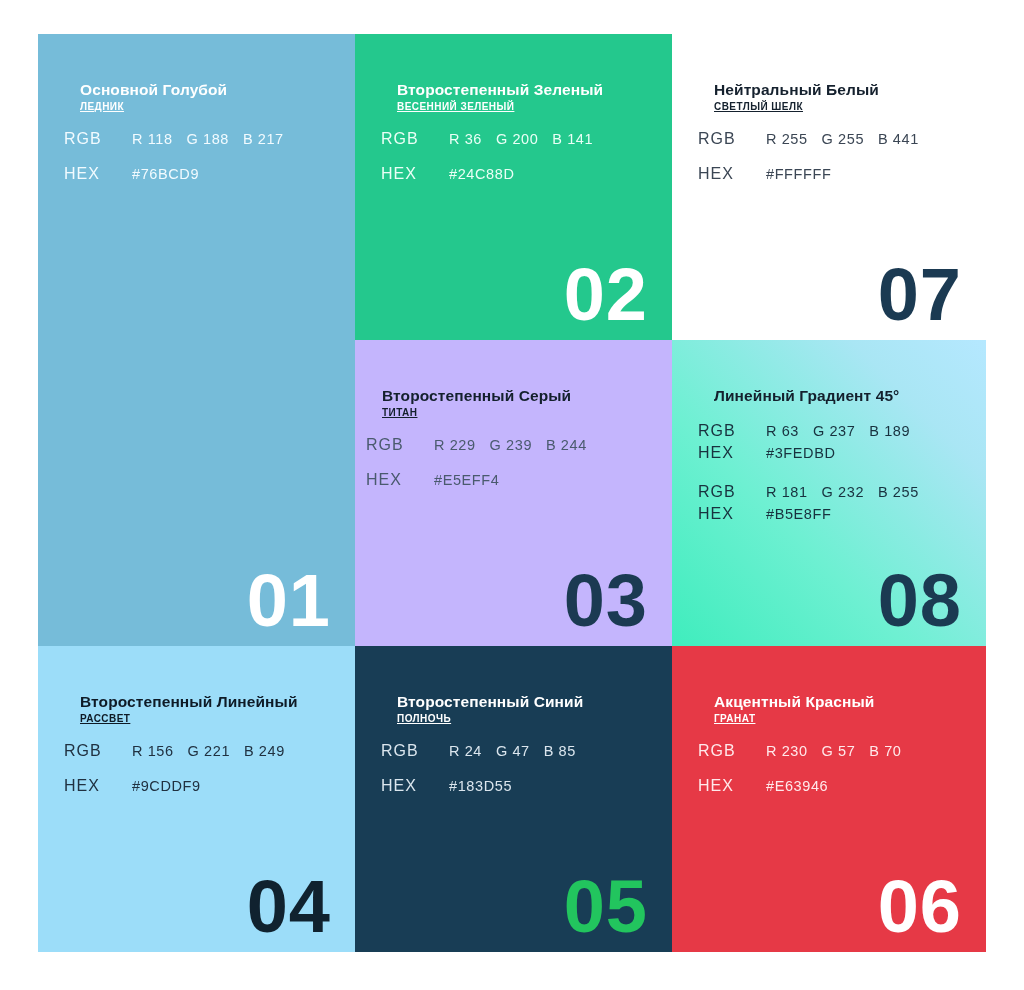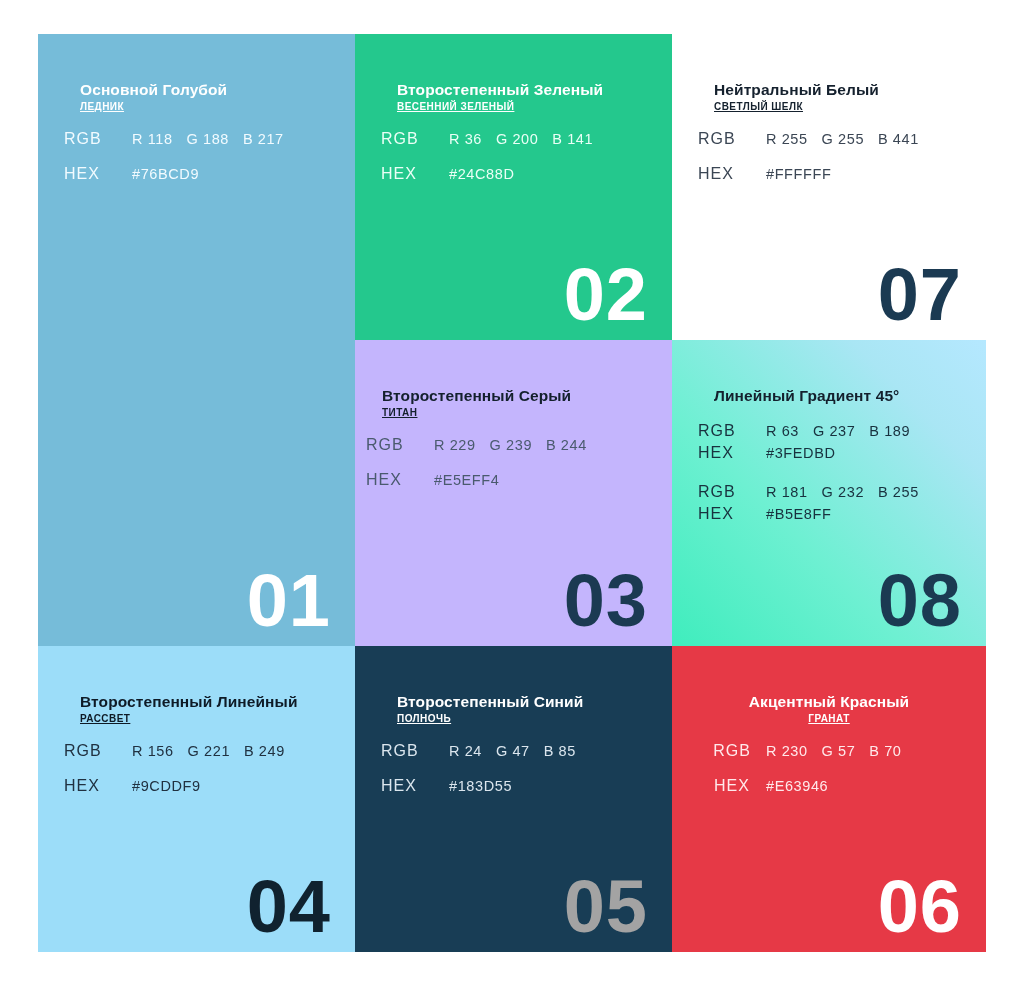--- a/index.html
+++ b/index.html
@@ -110,23 +110,23 @@
   }
   .sw-08 .vlabel, .sw-08 .vdata { color: #18323f; }
   .sw-08 .index-number { color: #1b3a52; }
 
   .sw-04 { background: #9cddf9; color: #0e1a26; }
   .sw-04 .vlabel, .sw-04 .vdata { color: #203141; }
   .sw-04 .index-number { color: #10222f; }
 
   .sw-05 { background: #183d55; color: #ffffff; }
   .sw-05 .vlabel, .sw-05 .vdata { color: #dbe6ee; }
-  .sw-05 .index-number { color: #a3a3a3; }
-
-  .sw-06 { background: #e63946; color: #ffffff; text-align: center; }
+  .sw-05 .index-number { color: #22c55e; }
+
+  .sw-06 { background: #e63946; color: #ffffff; }
   .sw-06 .vlabel, .sw-06 .vdata { color: #ffe9eb; }
   .sw-06 .index-number { color: #ffffff; }
 </style>
 </head>
 <body>
 
 <div id="palette-grid">
 
   <div class="swatch sw-01 span-rows-2">
     <div class="titles">

